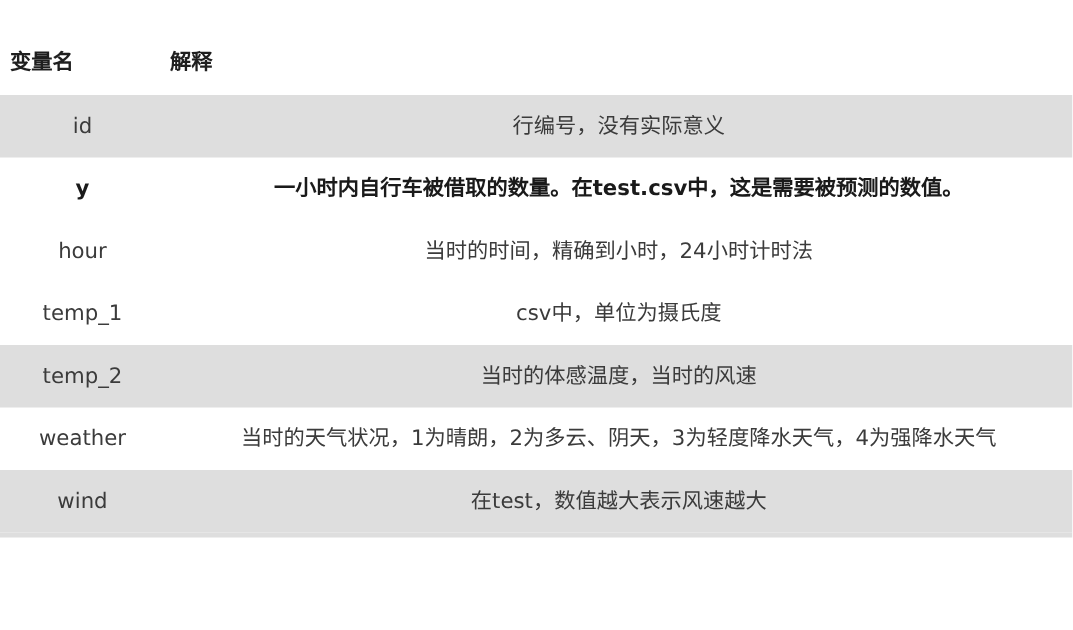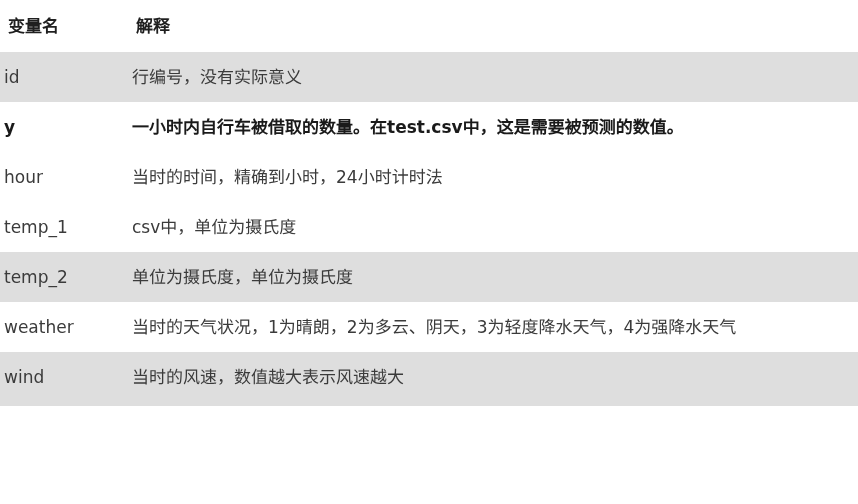--- a/index.html
+++ b/index.html
@@ -14,20 +14,21 @@
     background: #ffffff;
     font-family: "DejaVu Sans", "Liberation Sans", sans-serif;
     -webkit-font-smoothing: antialiased;
   }
 
   .var-table {
     width: 858px;
     border-collapse: collapse;
     table-layout: fixed;
     background: #ffffff;
+    margin-top: 24px;
   }
 
   .var-table col.col-name { width: 128px; }
   .var-table col.col-desc { width: 730px; }
 
   .var-table thead th {
     height: 52px;
     padding: 0 0 0 8px;
     margin: 0;
     text-align: left;
@@ -38,21 +39,21 @@
     font-size: 17px;
     line-height: 52px;
     white-space: nowrap;
     border: none;
   }
 
   .var-table tbody td {
     height: 50px;
     padding: 0 0 0 4px;
     margin: 0;
-    text-align: left;
+    text-align: center;
     vertical-align: middle;
     color: #3b3b3b;
     font-size: 17px;
     line-height: 50px;
     white-space: nowrap;
     overflow: hidden;
     border: none;
   }
 
   .var-table tbody tr.odd td {
@@ -99,26 +100,26 @@
       <tr class="even">
         <td class="td-name">hour</td>
         <td class="td-desc">当时的时间，精确到小时，24小时计时法</td>
       </tr>
       <tr class="even">
         <td class="td-name">temp_1</td>
         <td class="td-desc">csv中，单位为摄氏度</td>
       </tr>
       <tr class="odd">
         <td class="td-name">temp_2</td>
-        <td class="td-desc">单位为摄氏度，单位为摄氏度</td>
+        <td class="td-desc">当时的体感温度，当时的风速</td>
       </tr>
       <tr class="even">
         <td class="td-name">weather</td>
         <td class="td-desc">当时的天气状况，1为晴朗，2为多云、阴天，3为轻度降水天气，4为强降水天气</td>
       </tr>
       <tr class="odd">
         <td class="td-name">wind</td>
-        <td class="td-desc">当时的风速，数值越大表示风速越大</td>
+        <td class="td-desc">在test，数值越大表示风速越大</td>
       </tr>
     </tbody>
 </table>
 
 <div class="bottom-strip"></div>
 
 </body></html>

